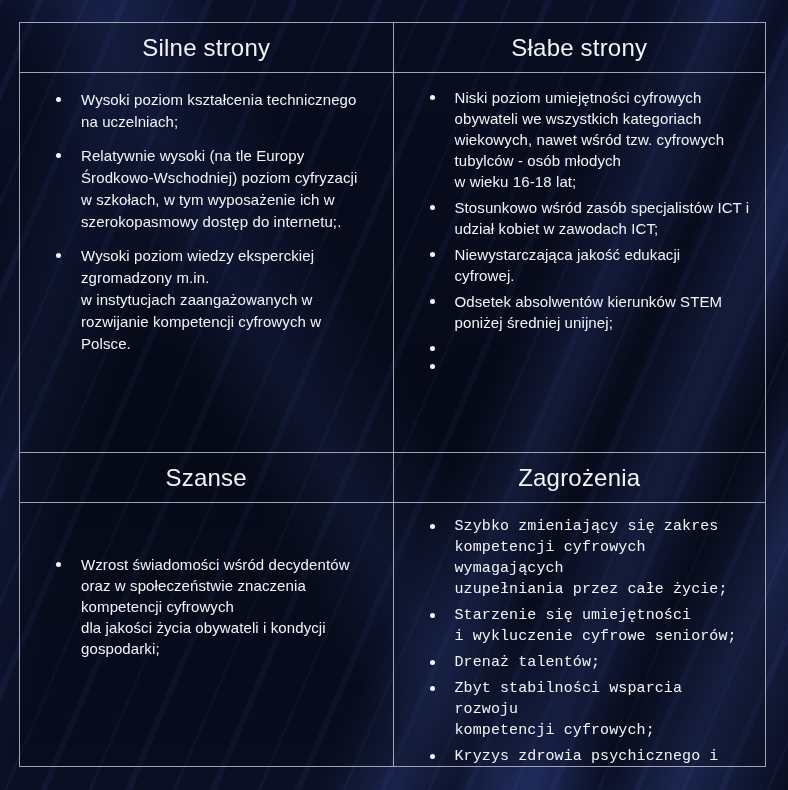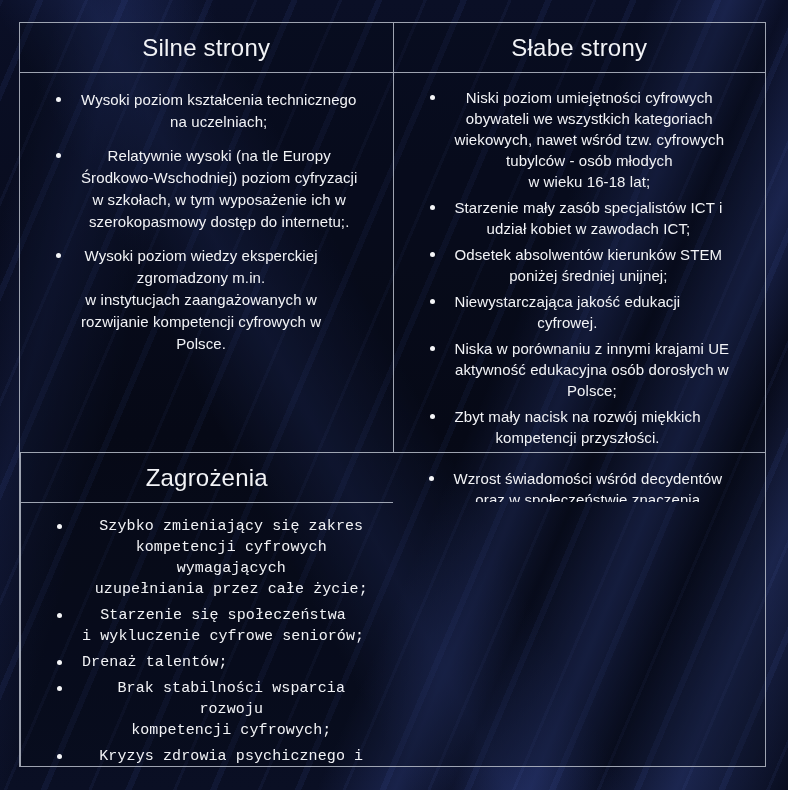--- a/index.html
+++ b/index.html
@@ -37,32 +37,32 @@
     display:flex;align-items:center;justify-content:center;
     color:var(--text);font-size:24px;letter-spacing:0.2px;
   }
   ul.blist{list-style:none;margin:0;padding:0;color:var(--text);}
   li.bullet{display:flex;align-items:flex-start;padding:0 12px 0 36px;}
   .dot{
     flex:0 0 auto;width:5px;height:5px;border-radius:50%;
     background:#f5f6f8;margin:8px 20px 0 0;
   }
   .txt{
-    white-space:pre-line;font-size:15px;letter-spacing:0.1px;text-align:center;
+    white-space:pre-line;font-size:15px;letter-spacing:0.1px;
   }
   
   .q-strengths{padding-top:16px;}
   .q-strengths .txt{line-height:22px;}
   .q-strengths li{margin-bottom:12px;}
   .q-weaknesses{padding-top:14px;}
   .q-weaknesses .txt{line-height:21px;}
   .q-weaknesses li{margin-bottom:5px;}
   .q-opportunities{padding-top:15px;}
   .q-opportunities .txt{line-height:21px;}
-  .q-opportunities li{margin-bottom:8px;}
+  .q-opportunities li{margin-bottom:8px;margin-top:36px;}
   .q-threats{padding-top:13px;font-family:Liberation Mono, monospace;}
   .q-threats .txt{line-height:21px;}
   .q-threats li{margin-bottom:5px;}
 </style>
 </head>
 <body>
 
 <div class="slide">
   <div class="swot-table">
 
@@ -102,47 +102,45 @@
         <li class="bullet">
           <span class="dot"></span>
           <span class="txt">Niski poziom umiejętności cyfrowych
 obywateli we wszystkich kategoriach
 wiekowych, nawet wśród tzw. cyfrowych
 tubylców - osób młodych
  w wieku 16-18 lat;</span>
         </li>
         <li class="bullet">
           <span class="dot"></span>
-          <span class="txt">Starzenie mały zasób specjalistów ICT i
+          <span class="txt">Stosunkowo wśród zasób specjalistów ICT i
 udział kobiet w zawodach ICT;</span>
+        </li>
+        <li class="bullet">
+          <span class="dot"></span>
+          <span class="txt">Niewystarczająca jakość edukacji
+cyfrowej.</span>
         </li>
         <li class="bullet">
           <span class="dot"></span>
           <span class="txt">Odsetek absolwentów kierunków STEM
 poniżej średniej unijnej;</span>
         </li>
         <li class="bullet">
           <span class="dot"></span>
-          <span class="txt">Niewystarczająca jakość edukacji
-cyfrowej.</span>
         </li>
         <li class="bullet">
           <span class="dot"></span>
-          <span class="txt">Niska w porównaniu z innymi krajami UE
-aktywność edukacyjna osób dorosłych w
-Polsce;</span>
-        </li>
-        <li class="bullet">
-          <span class="dot"></span>
-          <span class="txt">Zbyt mały nacisk na rozwój miękkich
-kompetencji przyszłości.</span>
         </li>
       </ul>
     </div>
 
+    <div class="cell hdr row-line">
+      <span>Szanse</span>
+    </div>
     <div class="cell hdr row-line col2">
       <span>Zagrożenia</span>
     </div>
 
     <div class="cell row-line q-opportunities">
       <ul class="blist">
         <li class="bullet">
           <span class="dot"></span>
           <span class="txt">Wzrost świadomości wśród decydentów
 oraz w społeczeństwie znaczenia
@@ -155,30 +153,30 @@
     <div class="cell row-line col2 q-threats">
       <ul class="blist">
         <li class="bullet">
           <span class="dot"></span>
           <span class="txt">Szybko zmieniający się zakres
 kompetencji cyfrowych wymagających
 uzupełniania przez całe życie;</span>
         </li>
         <li class="bullet">
           <span class="dot"></span>
-          <span class="txt">Starzenie się społeczeństwa
+          <span class="txt">Starzenie się umiejętności
 i wykluczenie cyfrowe seniorów;</span>
         </li>
         <li class="bullet">
           <span class="dot"></span>
           <span class="txt">Drenaż talentów;</span>
         </li>
         <li class="bullet">
           <span class="dot"></span>
-          <span class="txt">Brak stabilności wsparcia rozwoju
+          <span class="txt">Zbyt stabilności wsparcia rozwoju
 kompetencji cyfrowych;</span>
         </li>
         <li class="bullet">
           <span class="dot"></span>
           <span class="txt">Kryzys zdrowia psychicznego i inne ryzyka
 związane z ekspozycją na media
 elektroniczne.</span>
         </li>
       </ul>
     </div>

